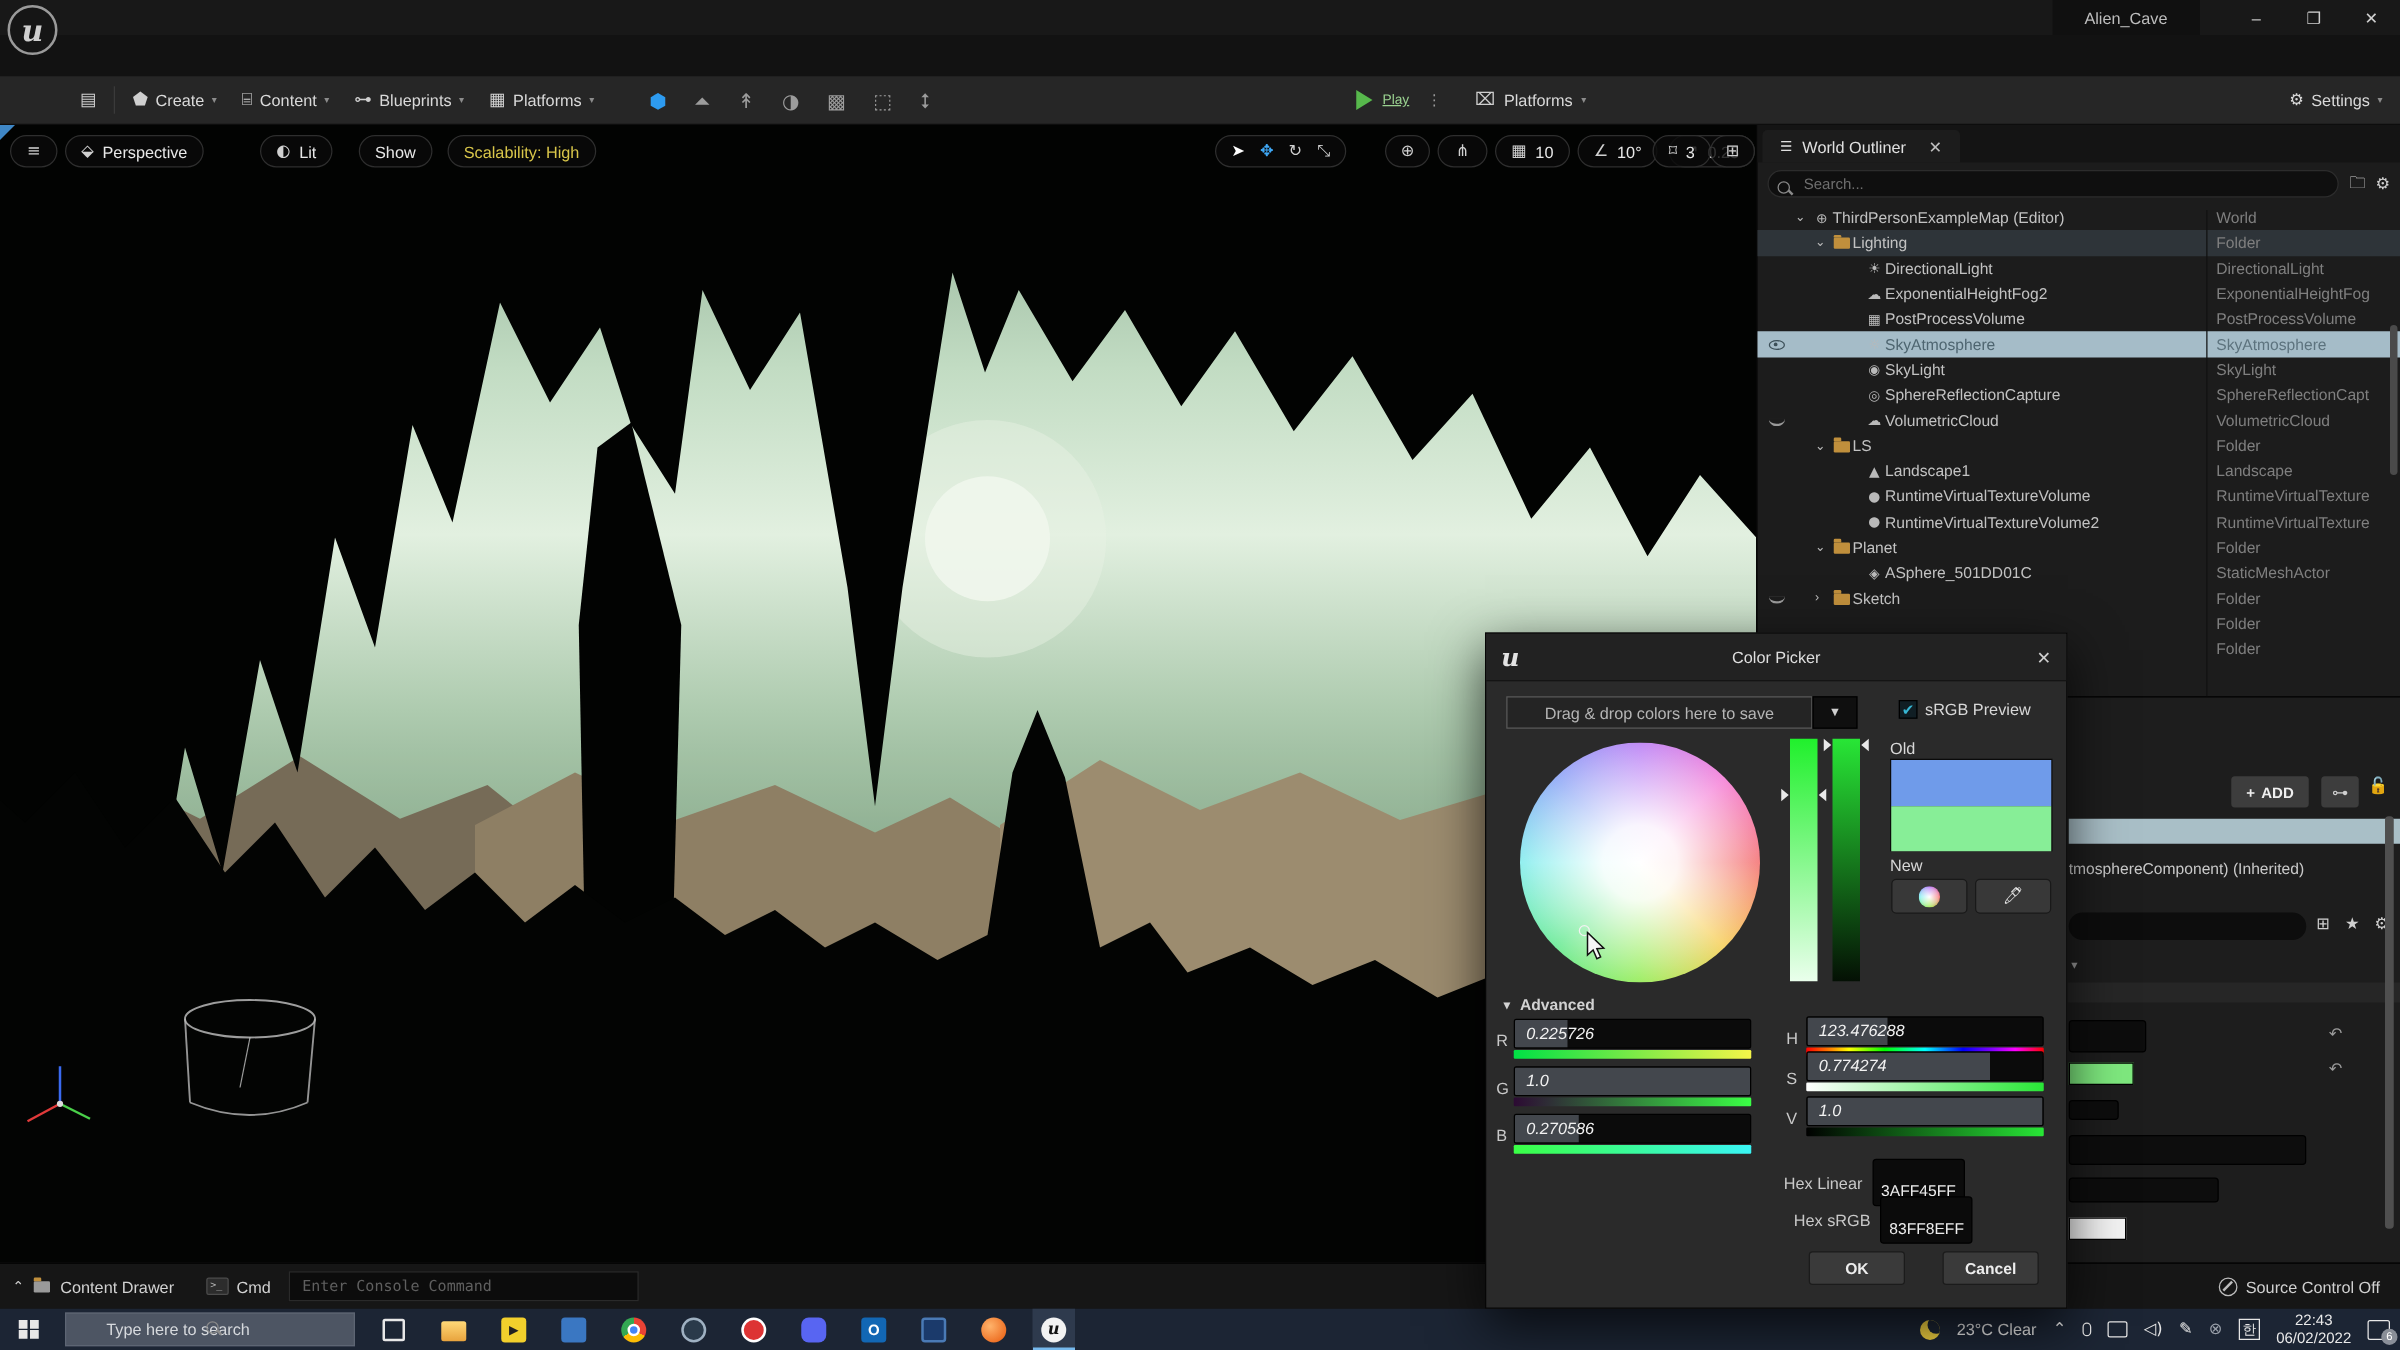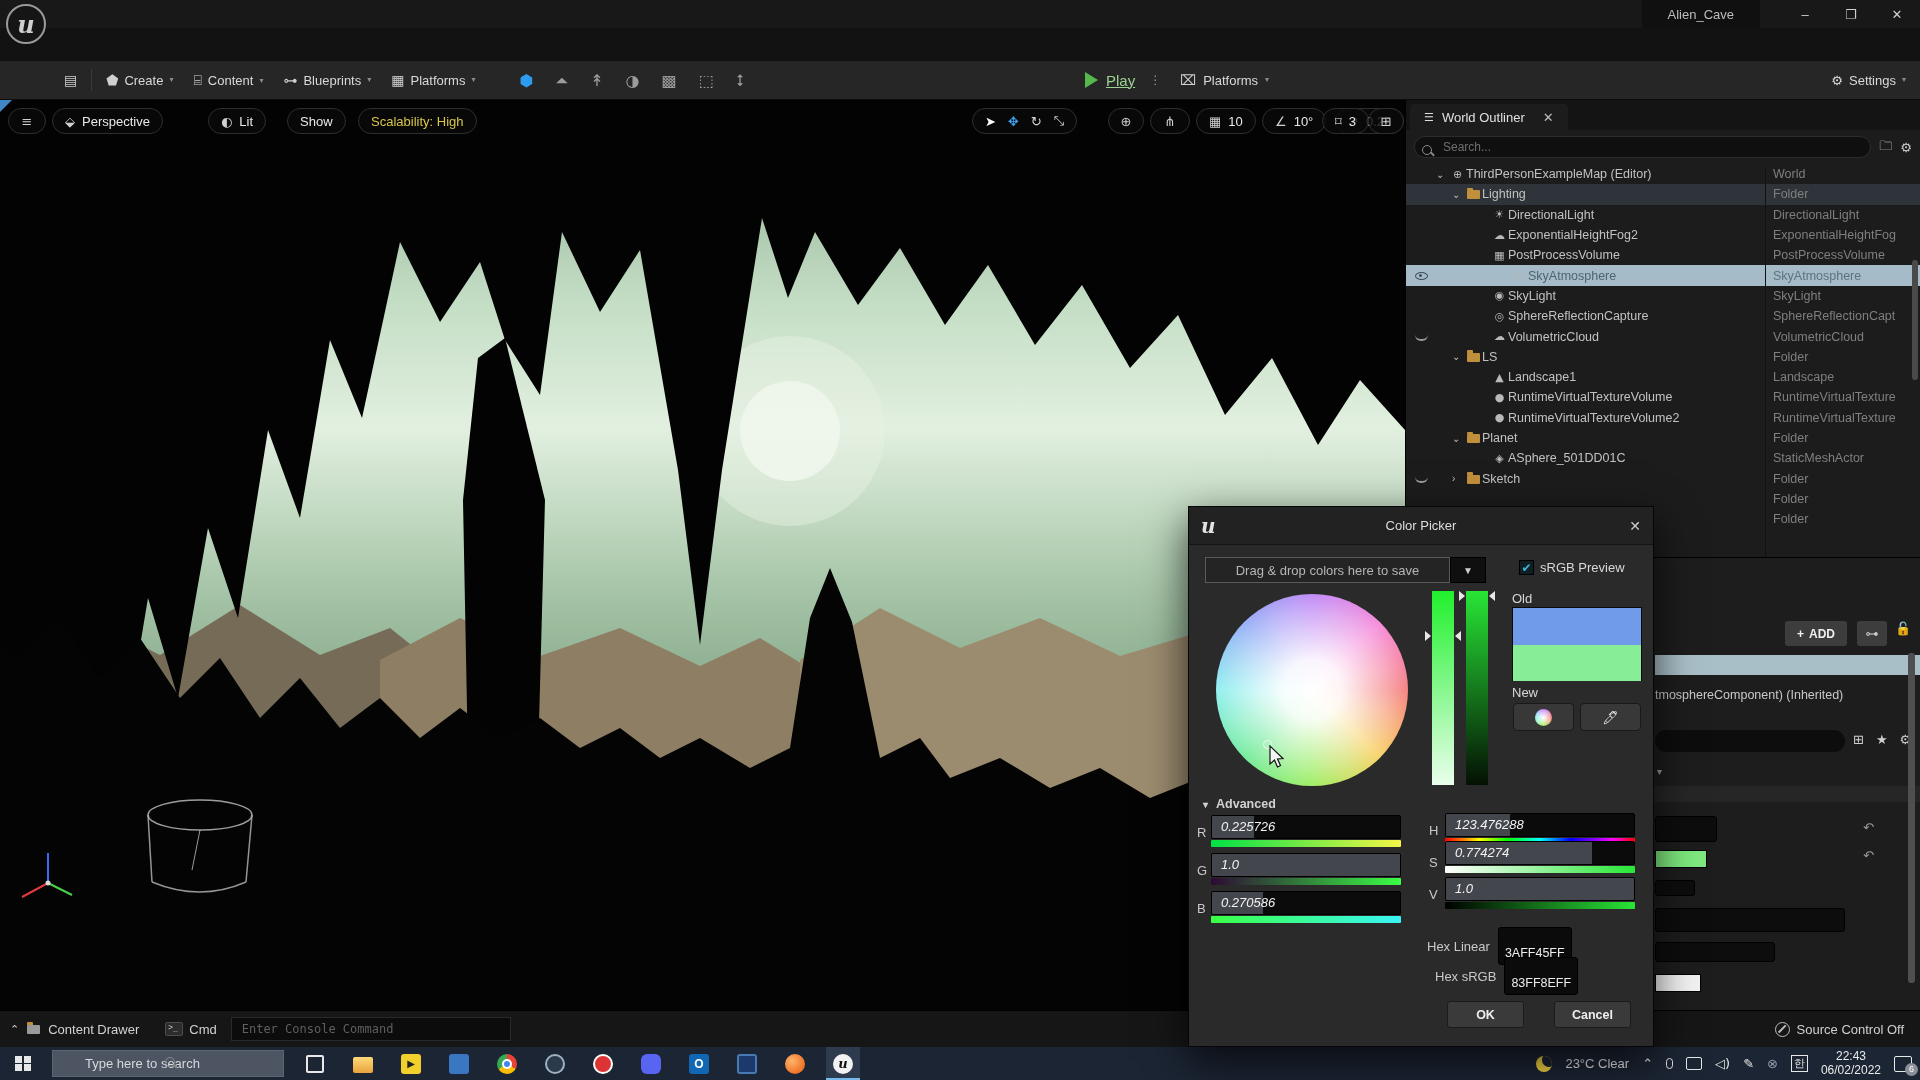--- a/index.html
+++ b/index.html
@@ -27,21 +27,21 @@
              display:flex; align-items:center; }
   .tb-group { display:flex; align-items:center; gap:6px; padding:0 10px; color:#d9d9d9; font-size:13px; }
   .tb-sep { width:1px; height:22px; background:#3a3a3a; margin:0 4px; }
   .tb-ico { font-family:"DejaVu Sans", sans-serif; font-size:14px; color:#cfcfcf; }
   .tb-caret { font-size:8px; color:#8c8c8c; align-self:flex-end; margin-bottom:4px; }
   #mode-icons { display:flex; gap:22px; margin-left:34px; }
   #mode-icons span { font-family:"DejaVu Sans", sans-serif; font-size:16px; color:#9c9c9c; }
   #mode-icons .active { color:#2d9bf0; }
   #play-group { position:absolute; left:1085px; display:flex; align-items:center; gap:8px; }
   #play-ico { width:0; height:0; border-left:13px solid #57b84c; border-top:8px solid transparent; border-bottom:8px solid transparent; }
-  #play-label { color:#9ad190; font-size:15px;text-decoration:underline; }
+  #play-label { color:#9ad190; font-size:11px;text-decoration:underline; }
   #kebab { color:#9a9a9a; letter-spacing:0; font-size:12px; margin:0 6px; }
   #platforms-group { position:absolute; left:1180px; display:flex; align-items:center; gap:7px; color:#d9d9d9; }
   #settings-group { position:absolute; right:14px; display:flex; align-items:center; gap:6px; color:#d9d9d9; }
   .gear { font-family:"DejaVu Sans", sans-serif; }
 
   
   #viewport { position:absolute; left:0; top:100px; width:1405px; height:910px; background:#0a0d0a; overflow:hidden; }
   #vp-corner { position:absolute; left:0; top:0; width:0; height:0; border-top:12px solid #3f87c6; border-right:12px solid transparent; z-index:4; }
   .pill { position:absolute; top:8px; height:26px; background:rgba(10,10,10,.82); border:1px solid #2e2e2e; border-radius:13px;
           display:flex; align-items:center; justify-content:center; gap:7px; color:#e8e8e8; font-size:13px; padding:0 12px; z-index:3; }
@@ -410,21 +410,21 @@
           <span class="ol-ico">☁</span>
           <span>ExponentialHeightFog2</span>
           <span class="type">ExponentialHeightFog</span>
         </div>
         <div class="ol-row" style="padding-left: 72px;">
           <span class="ol-arrow"></span>
           <span class="ol-ico">▦</span>
           <span>PostProcessVolume</span>
           <span class="type">PostProcessVolume</span>
         </div>
-        <div class="ol-row selected" style="padding-left: 92px;">
+        <div class="ol-row selected" style="padding-left: 72px;">
           <span class="ol-eye"><span class="eye-open"></span></span>
           <span class="ol-arrow"></span>
           <span class="ol-ico">☼</span>
           <span>SkyAtmosphere</span>
           <span class="type">SkyAtmosphere</span>
         </div>
         <div class="ol-row" style="padding-left: 72px;">
           <span class="ol-arrow"></span>
           <span class="ol-ico">◉</span>
           <span>SkyLight</span>

